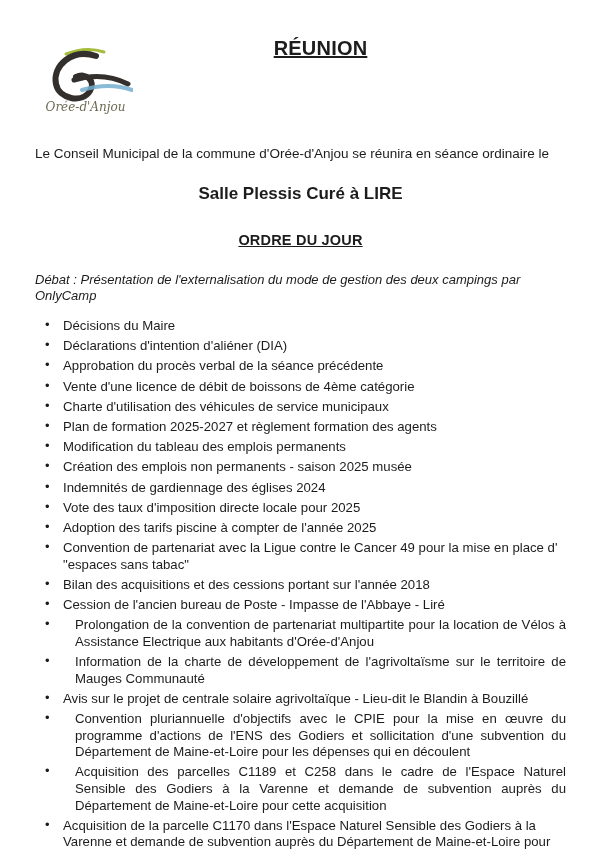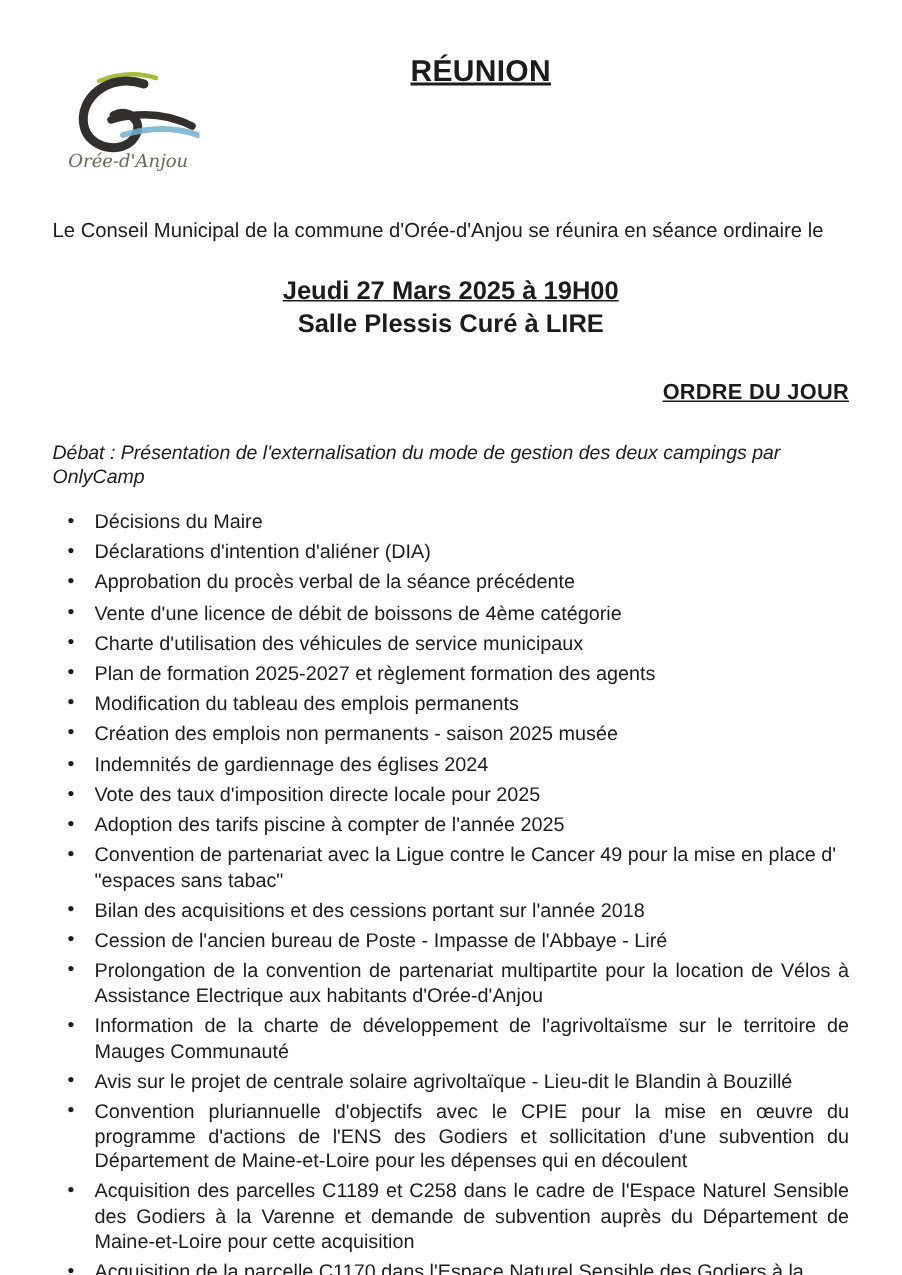--- a/index.html
+++ b/index.html
@@ -72,21 +72,21 @@
     text-decoration: underline;
   }
   .venue-line {
     font-size: 17px;
     font-weight: bold;
     line-height: 22px;
   }
   
   .agenda-heading {
     margin-top: 27px;
-    text-align: right;
+    text-align: center;
     font-size: 14.5px;
     font-weight: bold;
     text-decoration: underline;
     letter-spacing: 0.2px;
   }
   
   .debate-note {
     margin-top: 24px;
     font-style: italic;
     font-size: 13px;
@@ -107,20 +107,21 @@
   }
   .agenda-item .bullet {
     position: absolute;
     left: 10px;
     top: -1px;
     font-size: 13px;
   }
   .agenda-item.justify .item-text {
     display: block;
     text-align: justify;
+    margin-left: 12px;
   }
 </style>
 </head>
 <body>
 
 <div class="page">
 
   <div class="header">
     <div class="logo">
       <svg width="95" height="62" viewBox="0 0 95 62">
@@ -136,21 +137,20 @@
       <div class="logo-text">Orée-d'Anjou</div>
     </div>
     <div class="title-block">
       <div class="title-line">RÉUNION</div>
     </div>
   </div>
 
   <p class="intro">Le Conseil Municipal de la commune d'Orée-d'Anjou se réunira en séance ordinaire le</p>
 
   <div class="date-block">
-    <div class="date-line">Jeudi 27 Mars 2025 à 19H00</div>
     <div class="venue-line">Salle Plessis Curé à LIRE</div>
   </div>
 
   <div class="agenda-heading">ORDRE DU JOUR</div>
 
   <p class="debate-note">Débat : Présentation de l'externalisation du mode de gestion des deux campings par OnlyCamp</p>
 
   <ul class="agenda-list">
       <li class="agenda-item"><span class="bullet">•</span><span class="item-text">Décisions du Maire</span></li>
       <li class="agenda-item"><span class="bullet">•</span><span class="item-text">Déclarations d'intention d'aliéner (DIA)</span></li>

